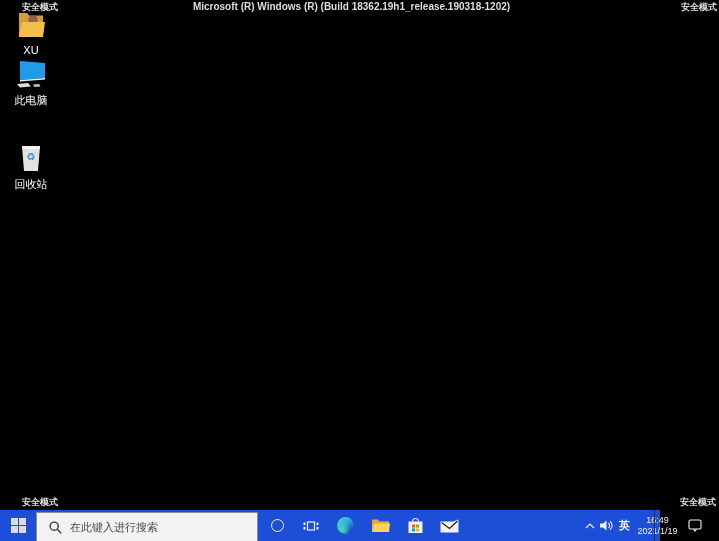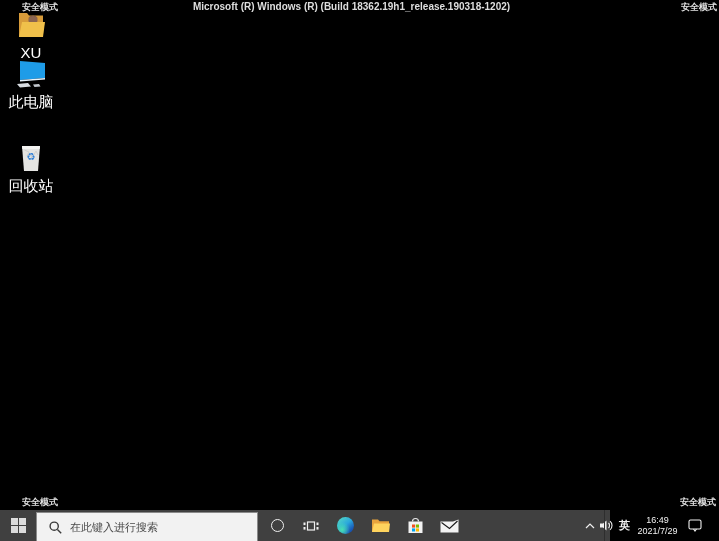--- a/index.html
+++ b/index.html
@@ -39,35 +39,35 @@
     left: 2px;
     width: 58px;
     display: flex;
     flex-direction: column;
     align-items: center;
     cursor: default;
   }
   .desk-icon .glyph { width: 34px; height: 32px; display: block; }
   .desk-icon .dlabel {
     margin-top: 3px;
-    font-size: 15px;
+    font-size: 11px;
     color: #ffffff;
     text-shadow: 0 1px 2px #000;
     white-space: nowrap;
   }
   .di-user { top: 9px; }
   .di-pc { top: 58px; }
   .di-bin { top: 142px; }
 
   
   .taskbar {
     position: absolute;
     left: 0; bottom: 0;
-    width: 610px; height: 31px;
-    background: #404040;
+    width: 660px; height: 31px;
+    background: #1d4ed8;
   }
   .tb-btn {
     position: absolute;
     top: 0; height: 31px;
     display: flex; align-items: center; justify-content: center;
     cursor: pointer;
   }
   .start-btn { left: 0; width: 36px; }
   .start-logo {
     width: 15px; height: 15px;
@@ -251,21 +251,21 @@
       <path d="M10 1.2 A5.6 5.6 0 0 1 10 9.8" fill="none" stroke="#f0f0f0" stroke-width="1.1"></path>
     </svg>
   </div>
 
   <div class="tray-btn ime-btn">
     <span>英</span>
   </div>
 
   <div class="tray-btn clock-btn">
     <span class="t1">16:49</span>
-    <span class="t2">2021/7/29</span>
+    <span class="t2">2021/1/19</span>
   </div>
 
   <div class="tray-btn notif-btn">
     <svg width="15" height="13" viewBox="0 0 15 13">
       <rect x="1" y="1" width="12" height="9" rx="1.5" fill="none" stroke="#f0f0f0" stroke-width="1.1"></rect>
       <path d="M5.5 10 L7 12 L8.5 10" fill="none" stroke="#f0f0f0" stroke-width="1.1"></path>
     </svg>
   </div>
 
   <div class="show-desktop"></div>

